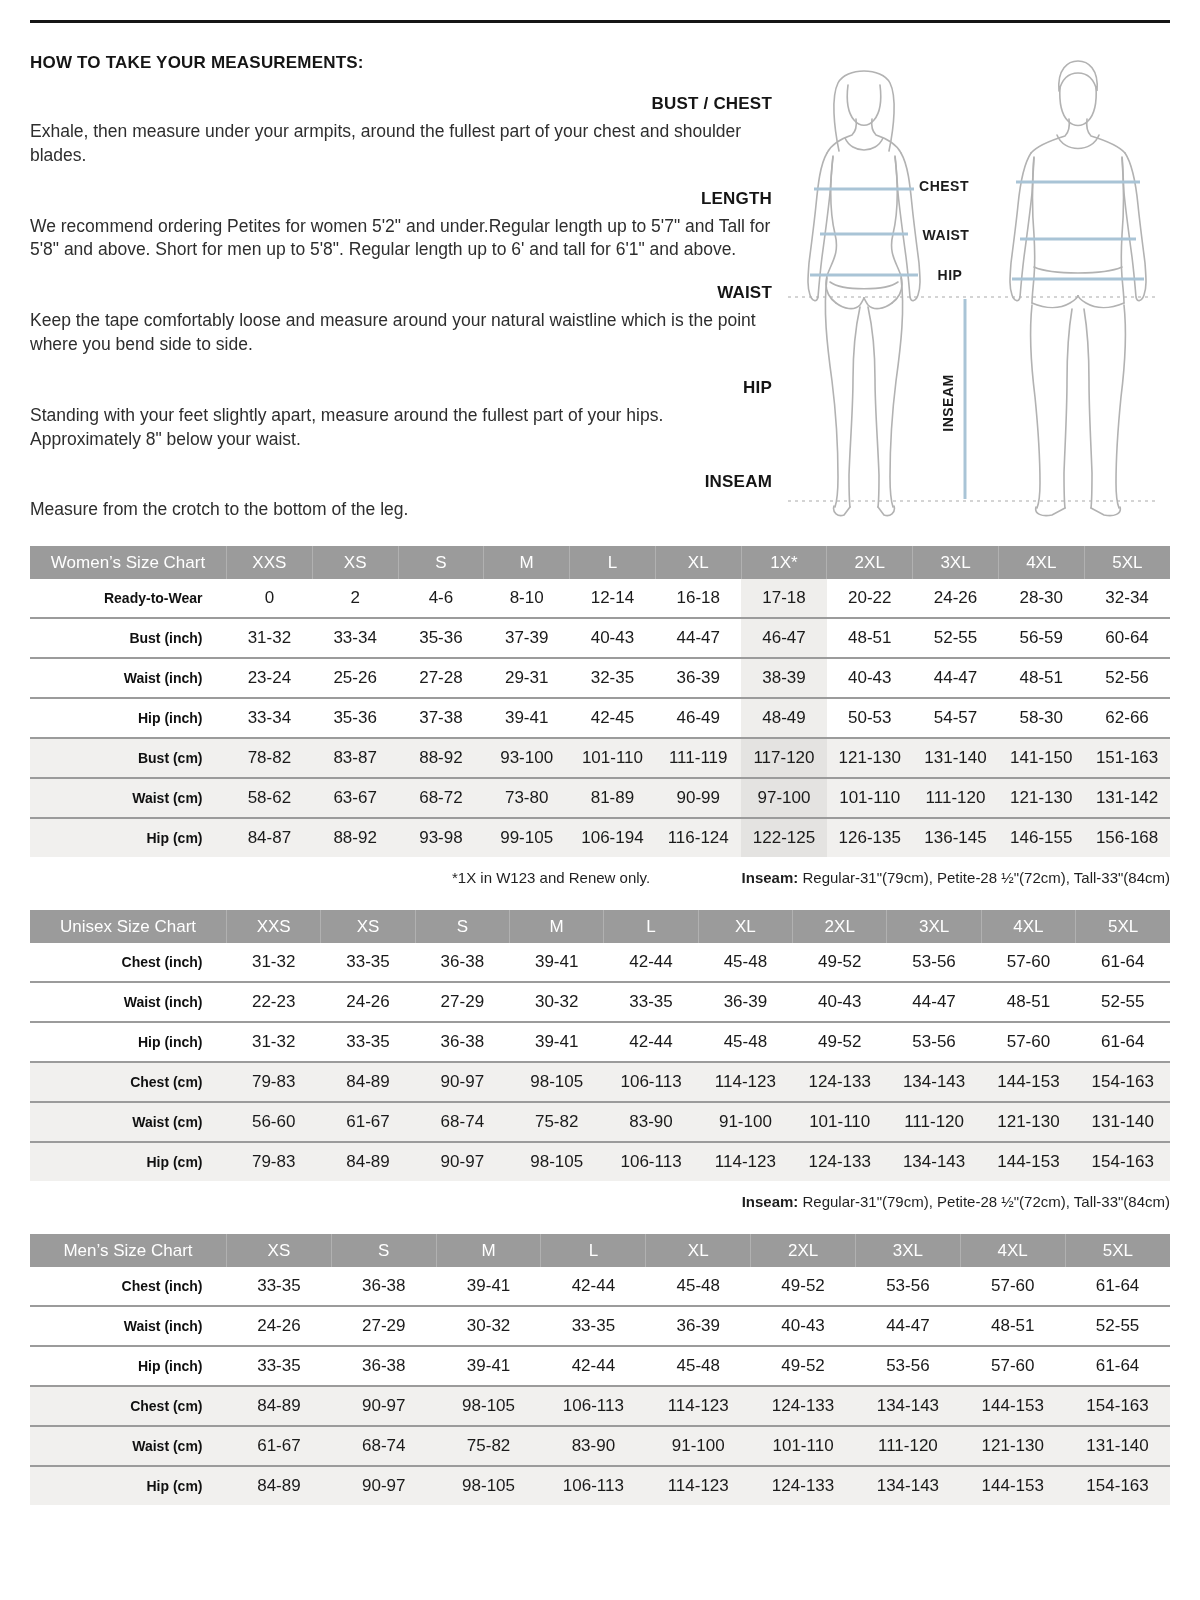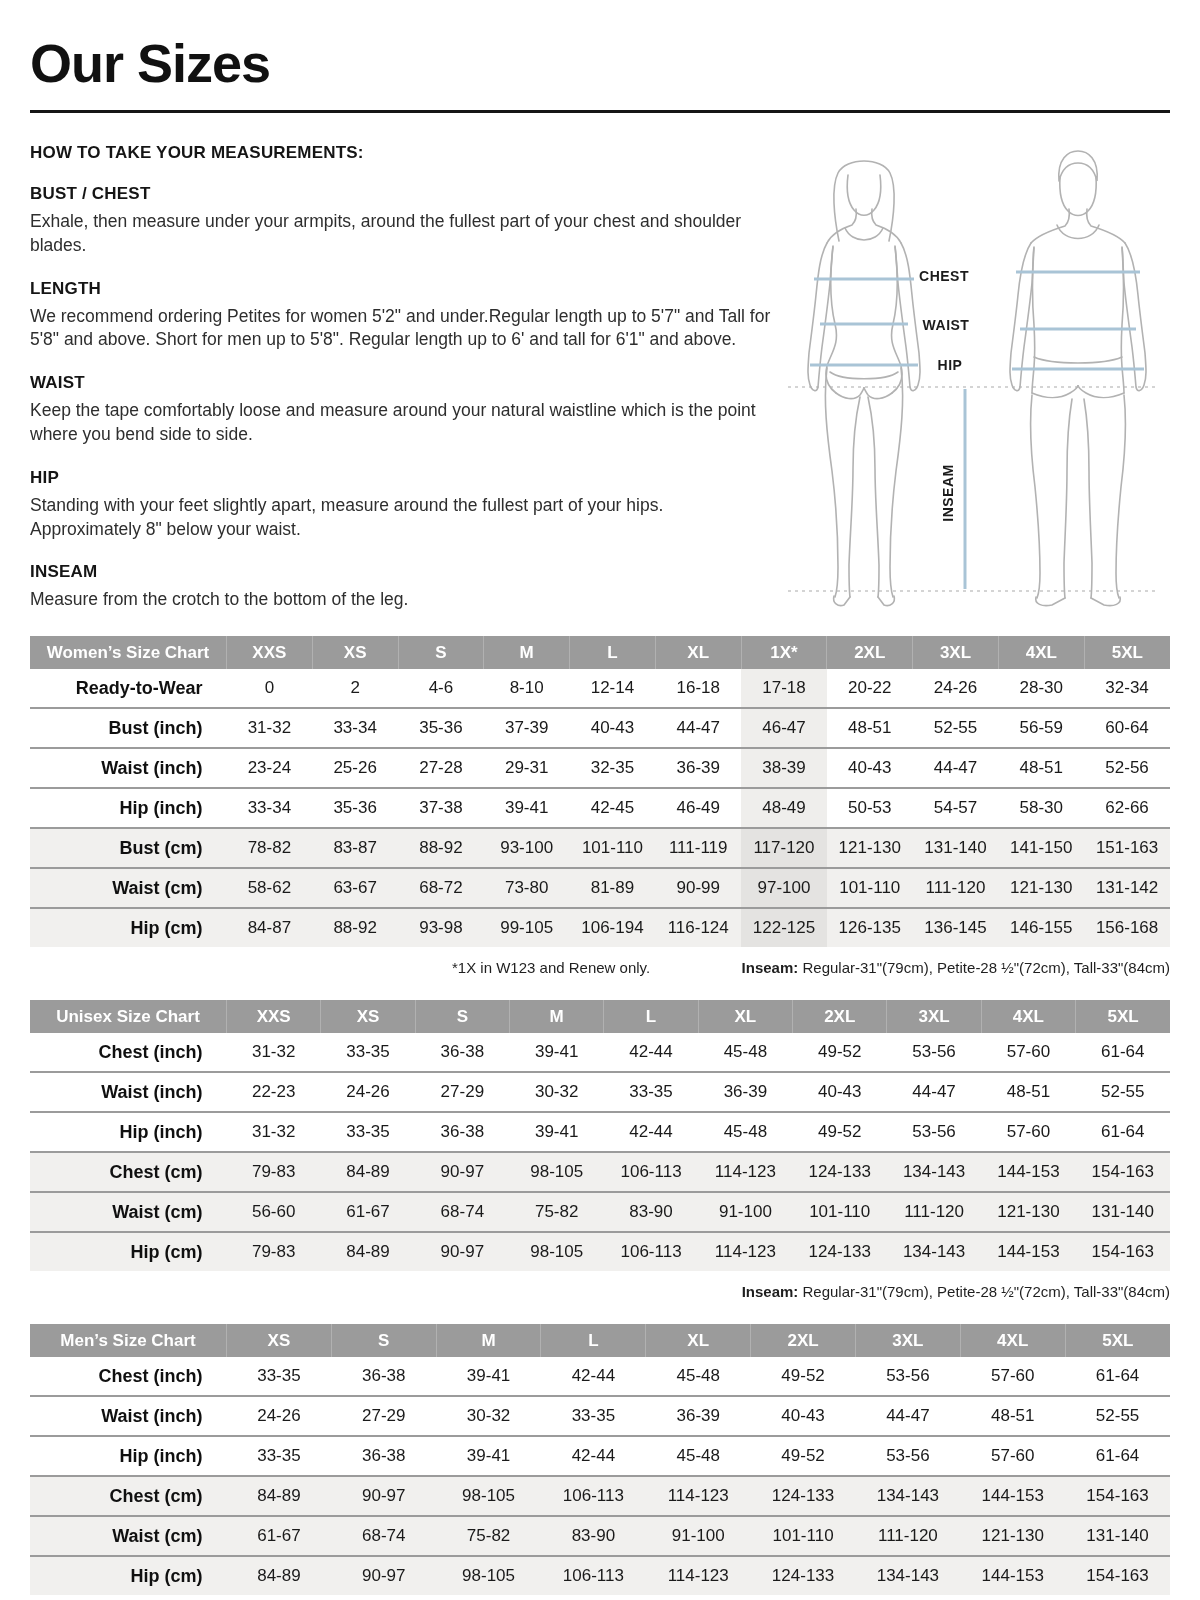--- a/index.html
+++ b/index.html
@@ -6,56 +6,55 @@
   body { width:1200px; font-family:"Liberation Sans", sans-serif; color:#1d1d1d; }
   .page { padding:20px 30px 8px 30px; }
 
   h1.page-title { font-size:54px; font-weight:800; letter-spacing:-1px; color:#111;
     margin:12px 0 16px 0; }
   .title-rule { border-top:3px solid #161616; margin:0 0 28px 0; }
 
   .content-row { display:flex; align-items:flex-start; }
   .text-col { width:745px; }
   .text-col h2 { font-size:17px; font-weight:800; color:#151515; margin:2px 0 12px 0; letter-spacing:.2px; }
-  .text-col h3 { font-size:17px; font-weight:800; color:#151515; margin:21px 0 6px 0; letter-spacing:.2px; }
+  .text-col h3 { font-size:17px; font-weight:800; color:#151515; margin:21px 0 6px 0; letter-spacing:.2px;text-align:right; }
   .text-col p  { font-size:17.5px; line-height:1.36; color:#2e2e2e; margin:0; }
 
   .figure-col { flex:1; display:flex; justify-content:center; }
   .figure-col svg { display:block; }
   .fig-outline { fill:none; stroke:#b2b2b2; stroke-width:1.6; stroke-linecap:round; }
   .measure-line { stroke:#a9c4d6; stroke-width:3; }
   .dash-line { stroke:#c6c6c6; stroke-width:1.4; stroke-dasharray:3,4; }
   .diagram-label { font-family:"Liberation Sans",sans-serif; font-size:14px; font-weight:700;
     fill:#1b1b1b; letter-spacing:.5px; }
 
   .table-block { margin-top:24px; }
   table.size-table { width:100%; border-collapse:collapse; table-layout:fixed; }
-  table.size-table th { background:#9b9b9b; color:#fff; font-weight:700; font-size:17px;
+  table.size-table th { background:#9b9b9b; color:#fff; font-weight:400; font-size:17px;
     height:33px; padding:0; text-align:center; }
   table.size-table th + th { border-left:1px solid rgba(255,255,255,0.22); }
   table.size-table th:first-child { width:196px; }
   table.size-table td { text-align:center; font-size:17px; color:#1a1a1a; height:38px; padding:0; }
   table.size-table td.row-label { text-align:right; padding-right:24px; font-weight:700;
-    font-size:18px; color:#101010; }
+    font-size:14px; color:#101010; }
   table.size-table tbody tr + tr td { border-top:2px solid #9b9b9b; }
   table.size-table tr.shaded td { background:#f1f0ee; }
   table.size-table td.hl { background:#efeeec; }
   table.size-table tr.shaded td.hl { background:#e4e3e1; }
 
   .footnote-row { display:flex; align-items:flex-end; margin:12px 0 2px 0; font-size:15px; color:#1f1f1f; }
   .fn-left { margin-left:422px; margin-right:auto; }
   .fn-right { margin-left:auto; }
   .fn-right b { font-weight:700;padding-left:48px; }
 </style>
 </head>
 <body>
 
 <div class="page">
 
-  <h1 class="page-title">Our Sizes</h1>
   <div class="title-rule"></div>
 
   <div class="content-row">
     <div class="text-col">
       <h2>HOW TO TAKE YOUR MEASUREMENTS:</h2>
 
       <h3>BUST / CHEST</h3>
       <p>Exhale, then measure under your armpits, around the fullest part of your chest and shoulder blades.</p>
 
       <h3>LENGTH</h3>

